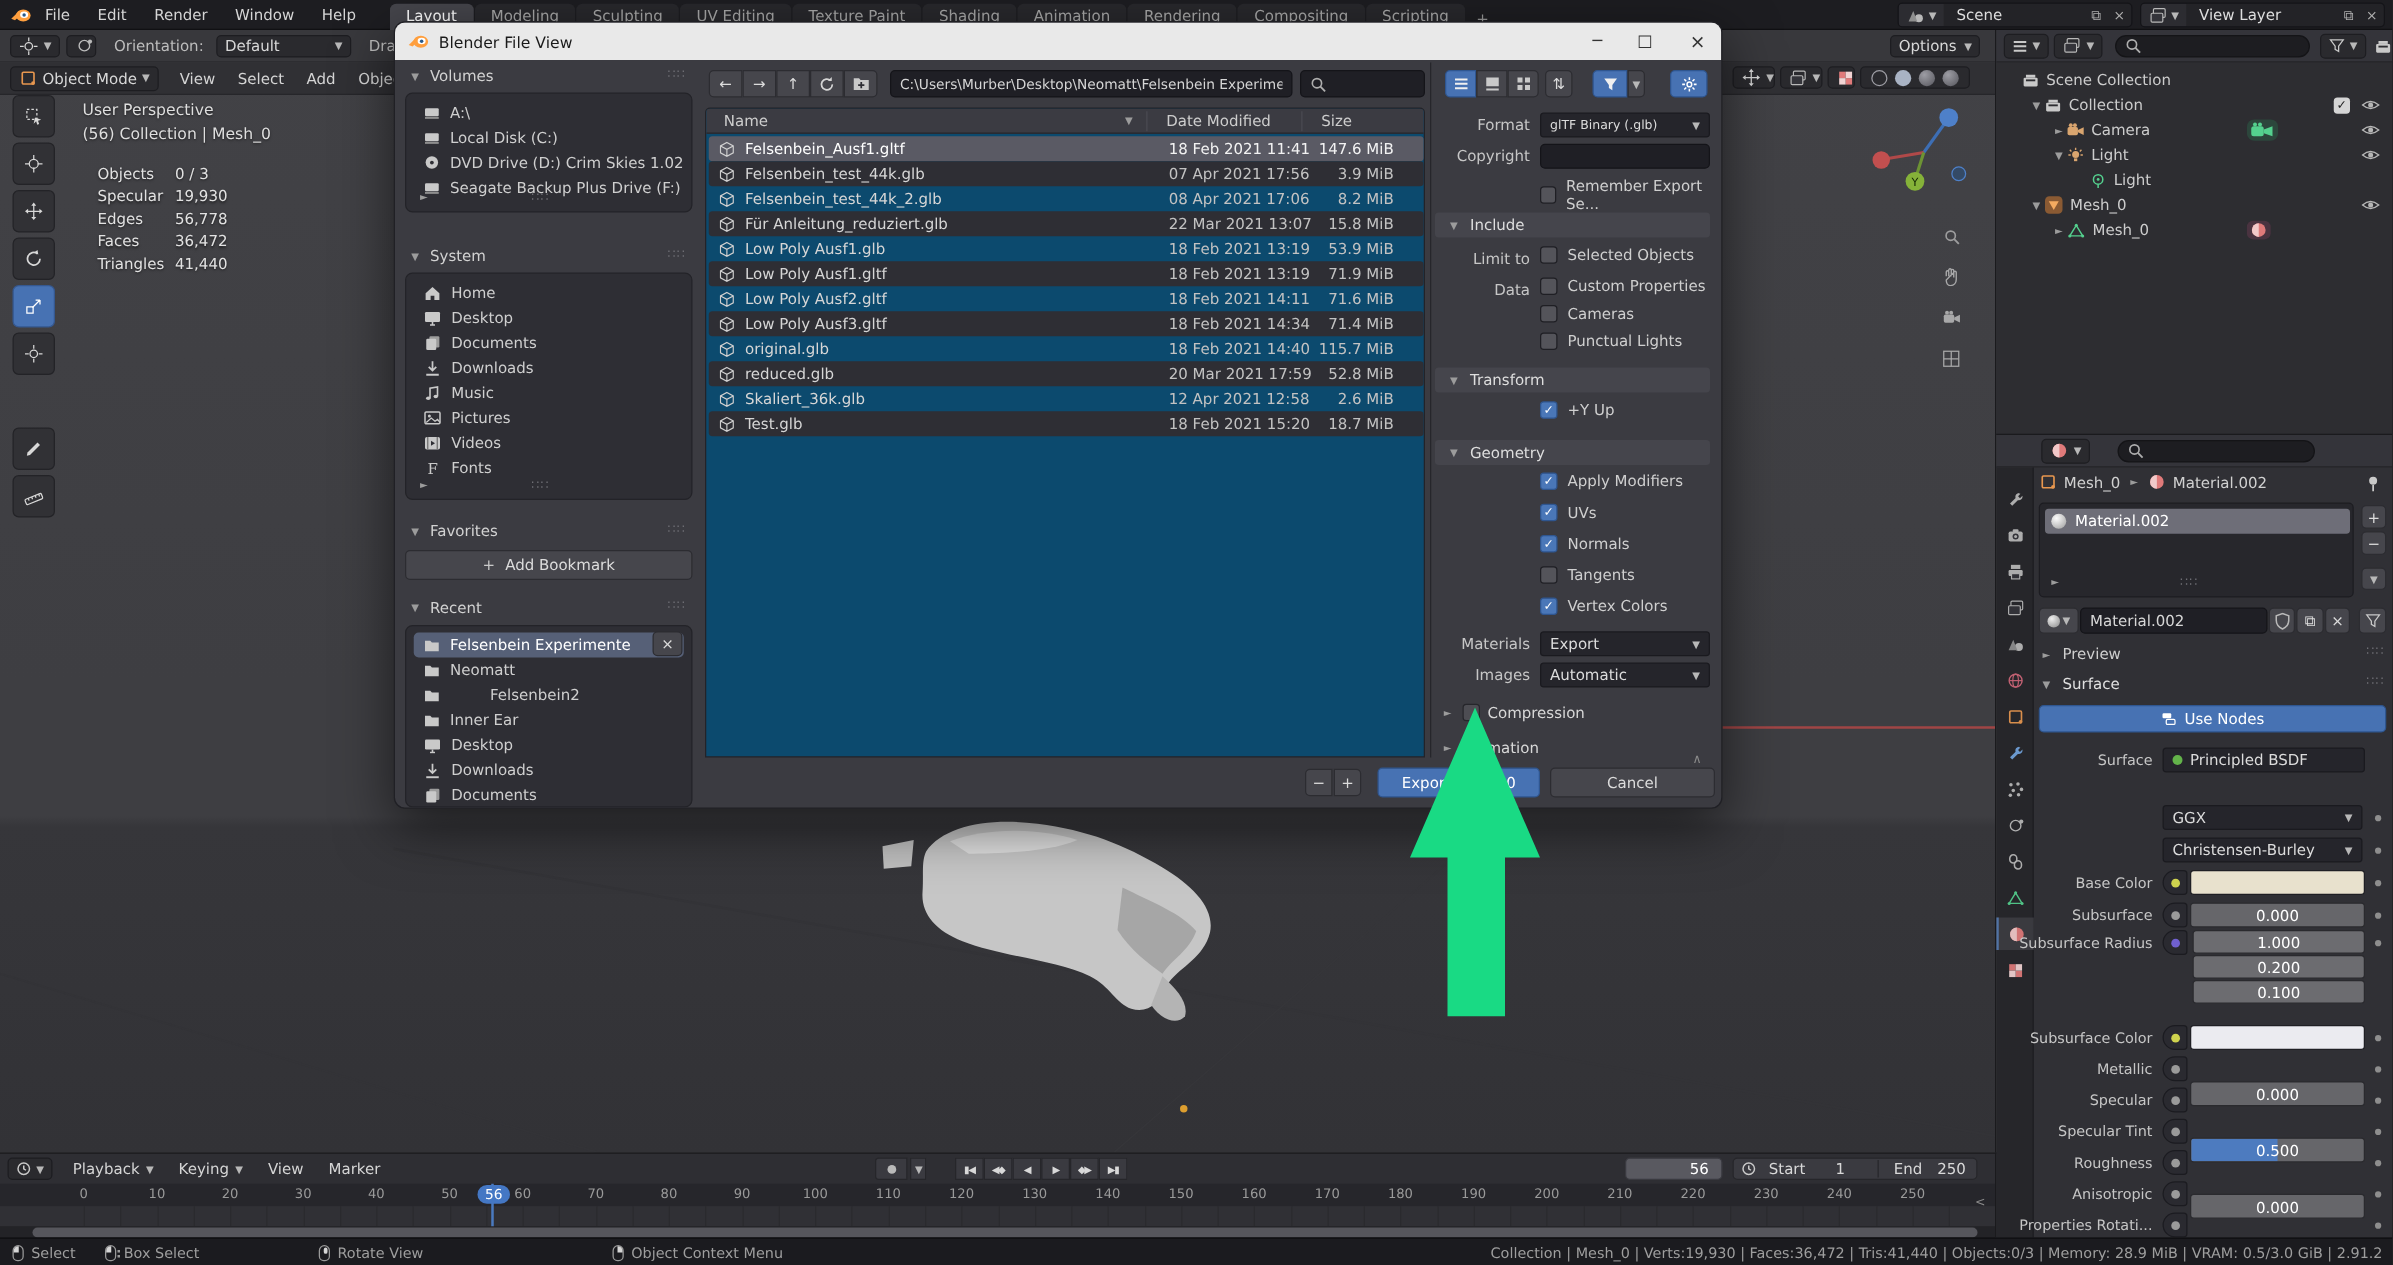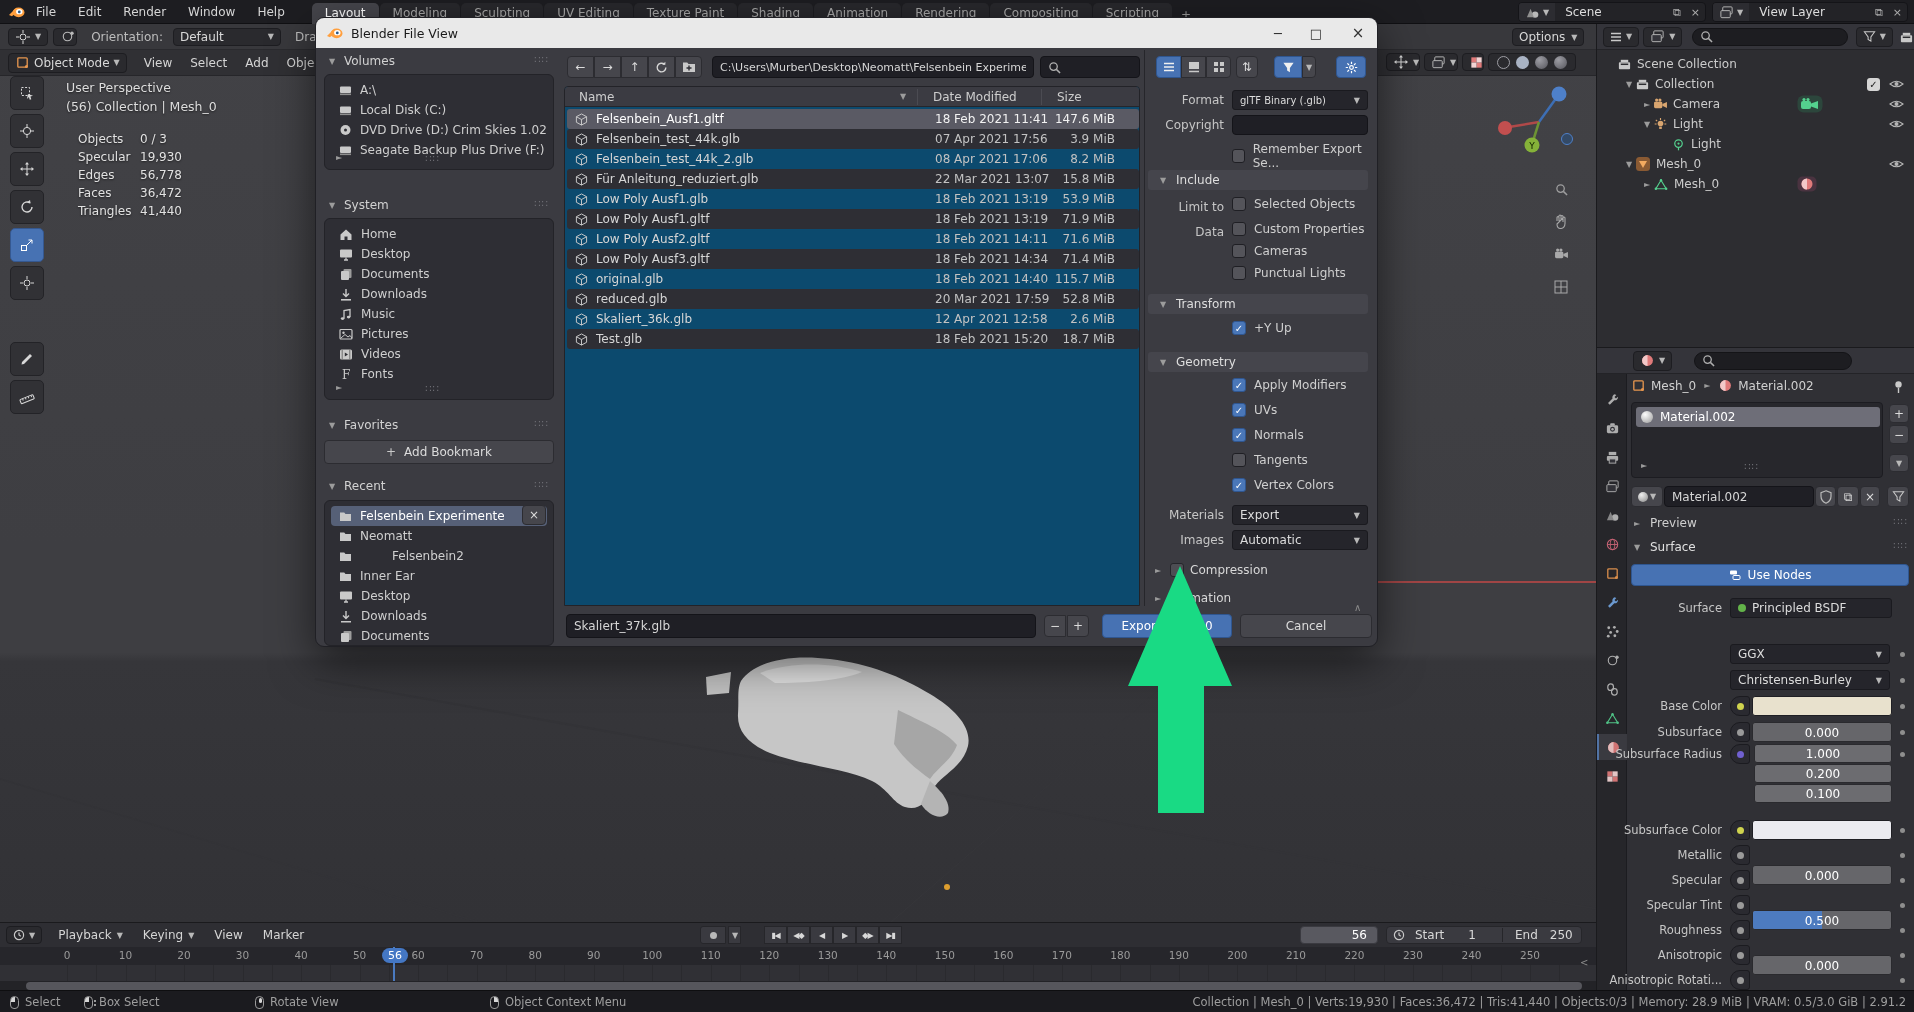--- a/index.html
+++ b/index.html
@@ -862,21 +862,21 @@
         <div class="plabel" style="left: 0px; top: 572px;">Roughness</div>
         <div class="togglebtn" style="left: 133px; top: 572px;">
           <span class="dot" style="background: rgb(154, 154, 154);"></span>
         </div>
         <div class="adot" style="left: 303px; top: 580px;"></div>
         <div class="plabel" style="left: 0px; top: 597px;">Anisotropic</div>
         <div class="togglebtn" style="left: 133px; top: 597px;">
           <span class="dot" style="background: rgb(154, 154, 154);"></span>
         </div>
         <div class="adot" style="left: 303px; top: 605px;"></div>
-        <div class="plabel" style="left: 0px; top: 622px;">Anisotropic Rotati...</div>
+        <div class="plabel" style="left: 0px; top: 622px;">Properties Rotati...</div>
         <div class="togglebtn" style="left: 133px; top: 622px;">
           <span class="dot" style="background: rgb(154, 154, 154);"></span>
         </div>
         <div class="adot" style="left: 303px; top: 630px;"></div>
       </div>
   </div>
 
   <div id="timeline">
     <div class="row" style="height:24px">
       <span class="hbtn" style="margin-left:6px;height:18px">
@@ -1460,21 +1460,20 @@
                 <path d="M7 1 12.5 4v6L7 13 1.5 10V4Z M1.5 4 7 7l5.5-3 M7 7v6" fill="none" stroke="#cfcfcf" stroke-width="1"></path>
               </svg>
             </span>
             <span class="fname">Test.glb</span>
             <span class="fdate">18 Feb 2021 15:20</span>
             <span class="fsize">18.7 MiB</span>
           </div>
         </div>
     </div>
 
-    <input class="field abs" style="left: 250px; top: 596px; width: 470px; height: 24px;" value="Skaliert_37k.glb">
     <div class="gbtn abs" style="left:728px;top:597px;width:22px;height:22px;border-radius:4px 0 0 4px">−</div>
     <div class="gbtn abs" style="left:751px;top:597px;width:22px;height:22px;border-radius:0 4px 4px 0">+</div>
     <div class="gbtn abs" style="left:786px;top:596px;width:130px;height:24px;background:#4772b3;border-color:#2f5690;color:#fff">Export glTF 2.0</div>
     <div class="gbtn abs" style="left:924px;top:596px;width:132px;height:24px">Cancel</div>
 
     <div style="position:absolute;left:828px;top:32px;width:1px;height:556px;background:#26262b"></div>
     <div class="opt-label" style="left:832px;top:72px">Format</div>
     <div class="pwidget dark" style="left:916px;top:72px;width:136px;justify-content:space-between">
       <span style="font-size:10px">glTF Binary (.glb)</span>
         <span class="chev">▼</span>

